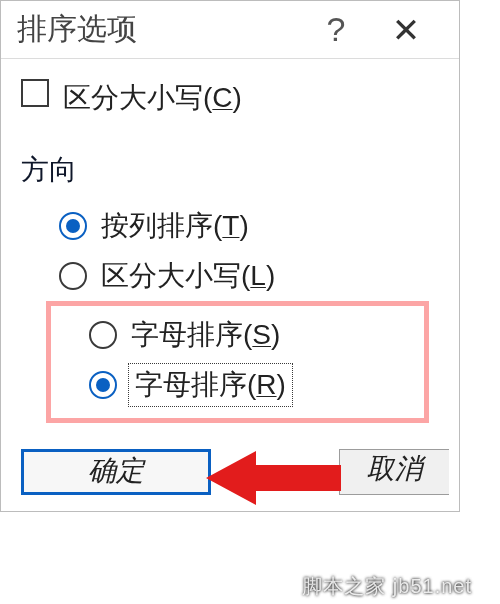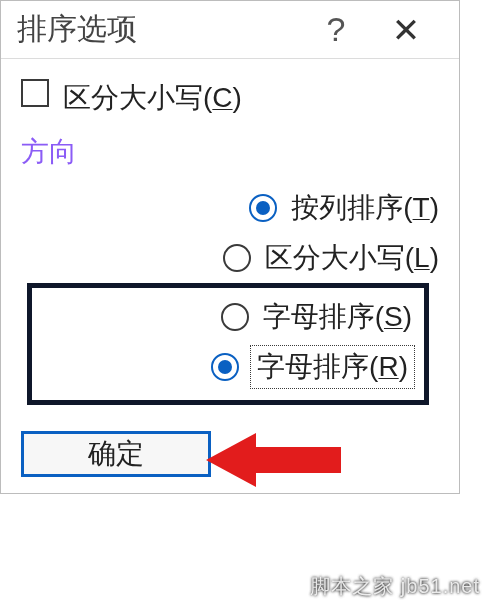--- a/index.html
+++ b/index.html
@@ -60,29 +60,28 @@
     flex-shrink: 0;
   }
   .label {
     font-size: 28px;
     color: #222;
     display: flex;
     align-items: center;
   }
   .section-title {
     font-size: 28px;
-    color: #8b5cf6;
-    margin-top: 16px;
+    color: #0f172a;
+    margin-top: 34px;
     margin-bottom: 12px;
   }
   .radio-row {
     display: flex;
     align-items: center;
     padding: 6px 0 6px 38px;
-    justify-content: flex-end;
   }
   .radio-outer {
     width: 28px;
     height: 28px;
     border: 2px solid #3a3a3a;
     border-radius: 50%;
     margin-right: 14px;
     box-sizing: border-box;
     display: flex;
     align-items: center;
@@ -101,69 +100,69 @@
   }
   .radio-outer.selected .radio-inner {
     display: block;
   }
   .underline-mnemonic {
     text-decoration: underline;
     text-decoration-thickness: 1px;
     text-underline-offset: 2px;
   }
   .highlight-box {
-    border: 5px solid #0f172a;
-    margin-left: 6px;
+    border: 5px solid #fca5a5;
+    margin-left: 25px;
     margin-right: 10px;
     padding: 4px 12px 8px 0;
   }
   .focus-dotted {
     outline: 1px dotted #3a3a3a;
     outline-offset: 2px;
     padding: 0 4px;
   }
   .button-bar {
     display: flex;
     align-items: center;
     padding: 16px 10px 16px 20px;
     position: relative;
   }
   .btn {
     height: 46px;
     min-width: 190px;
     font-size: 28px;
     color: #222;
     display: flex;
-    align-items: center;
     justify-content: center;
     background: #f0f0f0;
     border: 1px solid #9c9c9c;
     box-sizing: border-box;
     flex-shrink: 0;
+    font-style: italic;
   }
   .btn.ok {
     border: 3px solid #0a60c2;
     background: #f7f7f7;
   }
   .arrow-container {
     position: relative;
     flex: 1;
     height: 46px;
   }
   .arrow-svg {
     position: absolute;
     left: -10px;
     top: -6px;
     width: 150px;
     height: 70px;
     pointer-events: none;
   }
   .watermark {
     position: absolute;
-    right: 0;
+    right: 8px;
     bottom: 4px;
     font-size: 20px;
     color: rgba(255,255,255,0.85);
     text-shadow: 0 0 3px rgba(0,0,0,0.7), 0 0 3px rgba(0,0,0,0.7);
     font-family: "Microsoft YaHei", sans-serif;
     letter-spacing: 1px;
   }
   .page-root {
     position: relative;
     width: 480px;
@@ -242,18 +241,21 @@
 
   <div class="button-bar">
     <div class="btn ok">
       <span>确定</span>
     </div>
     <div class="arrow-container">
       <svg class="arrow-svg" viewBox="0 0 150 70">
         <polygon points="5,35 55,8 55,22 140,22 140,48 55,48 55,62" fill="#e21c1c"></polygon>
       </svg>
     </div>
+    <div class="btn" style="min-width:110px; border-right:none;">
+      <span>取消</span>
+    </div>
   </div>
 
 </div>
 
 <div class="watermark">脚本之家 jb51.net</div>
 </div>
 
 </body></html>

